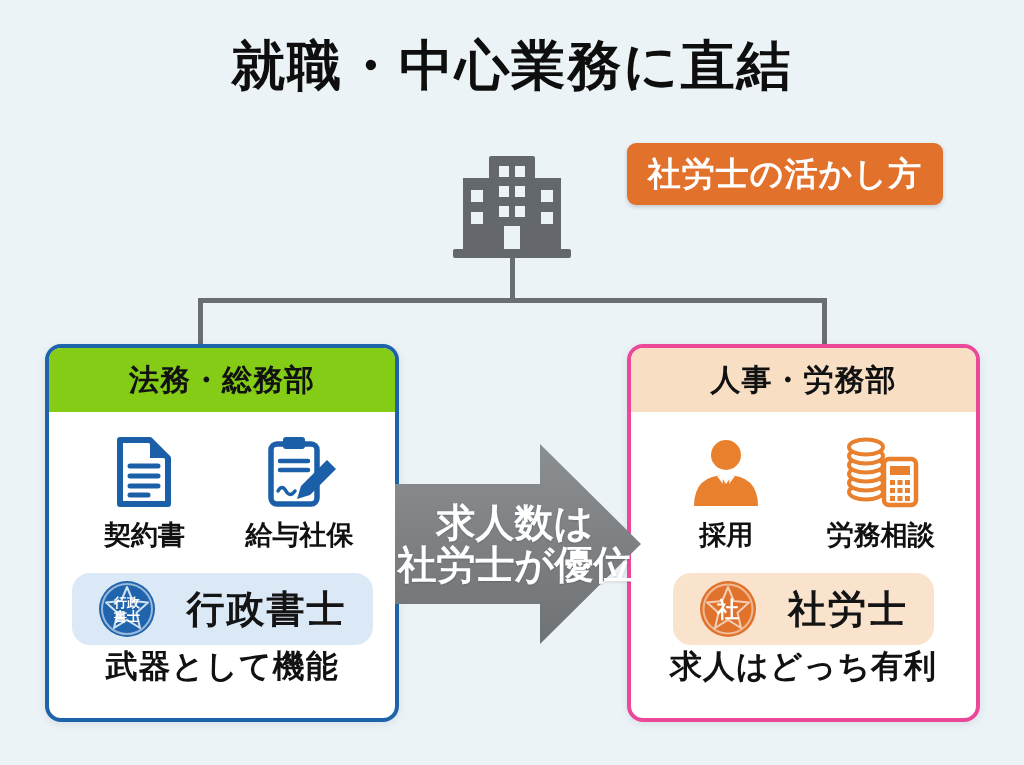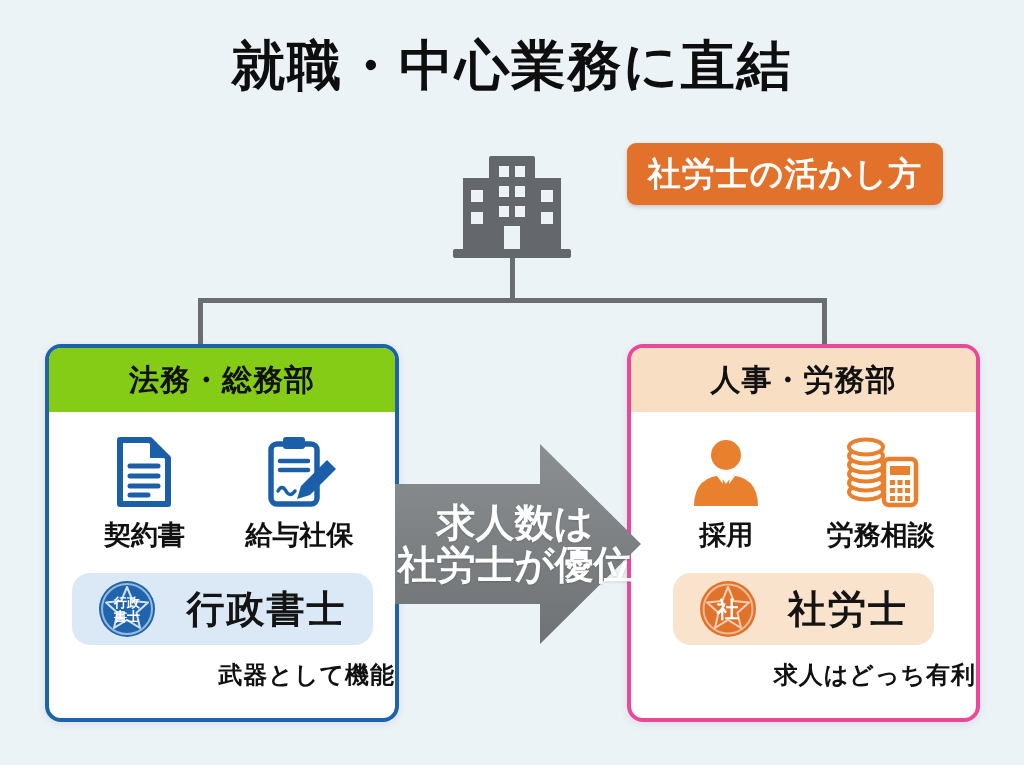--- a/index.html
+++ b/index.html
@@ -62,22 +62,22 @@
     margin:20px auto 0 auto;height:72px;
     display:flex;align-items:center;justify-content:center;gap:31px;
     border-radius:18px;padding:0 26px;
   }
   .dept-box.left .badge-pill{background:#dbe9f7;}
   .dept-box.right .badge-pill{background:#fae3cc;}
   .badge-pill svg{width:58px;height:58px;flex:0 0 58px;}
   .badge-label{font-size:38px;font-weight:900;color:#141414;letter-spacing:2px;white-space:nowrap;}
 
   .dept-footer{
-    margin-top:14px;text-align:right;
-    font-size:24px;font-weight:900;color:#111;letter-spacing:1px;
+    text-align:center;
+    font-size:32px;font-weight:900;color:#111;letter-spacing:1px;
   }
 
   .arrow-wrap{position:absolute;left:395px;top:442px;width:248px;height:210px;z-index:2;}
   .arrow-wrap svg{position:absolute;left:0;top:0;}
   .arrow-text{
     position:absolute;left:0;top:60px;width:240px;text-align:center;
     color:#fff;font-size:39px;font-weight:800;line-height:42px;
     text-shadow:0 1px 2px rgba(0,0,0,.15);white-space:nowrap;
   }
 </style>

